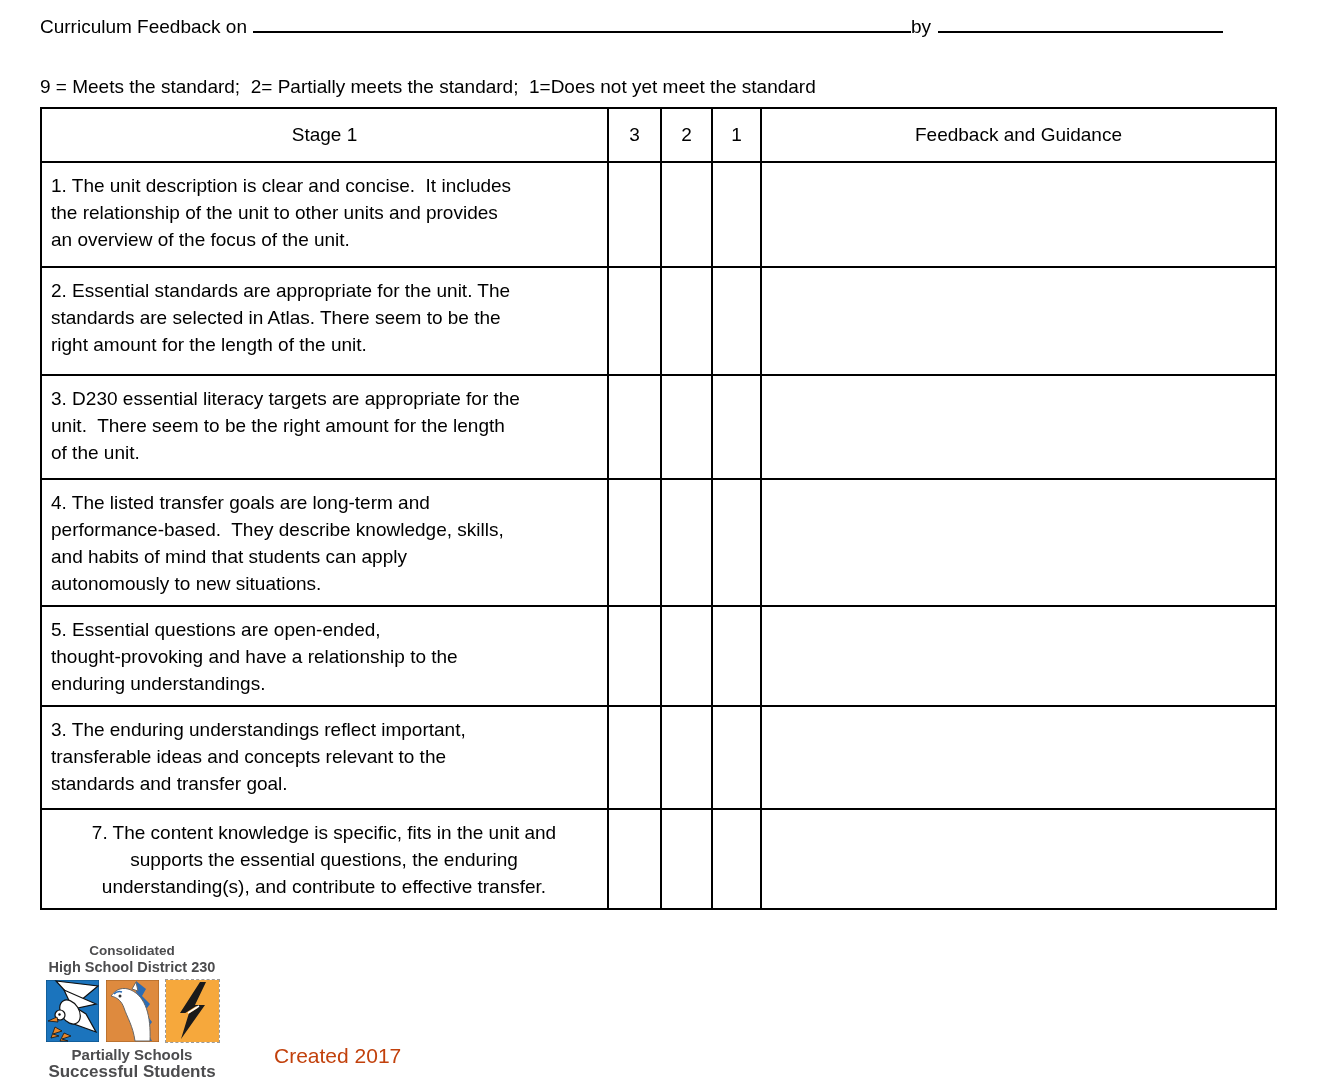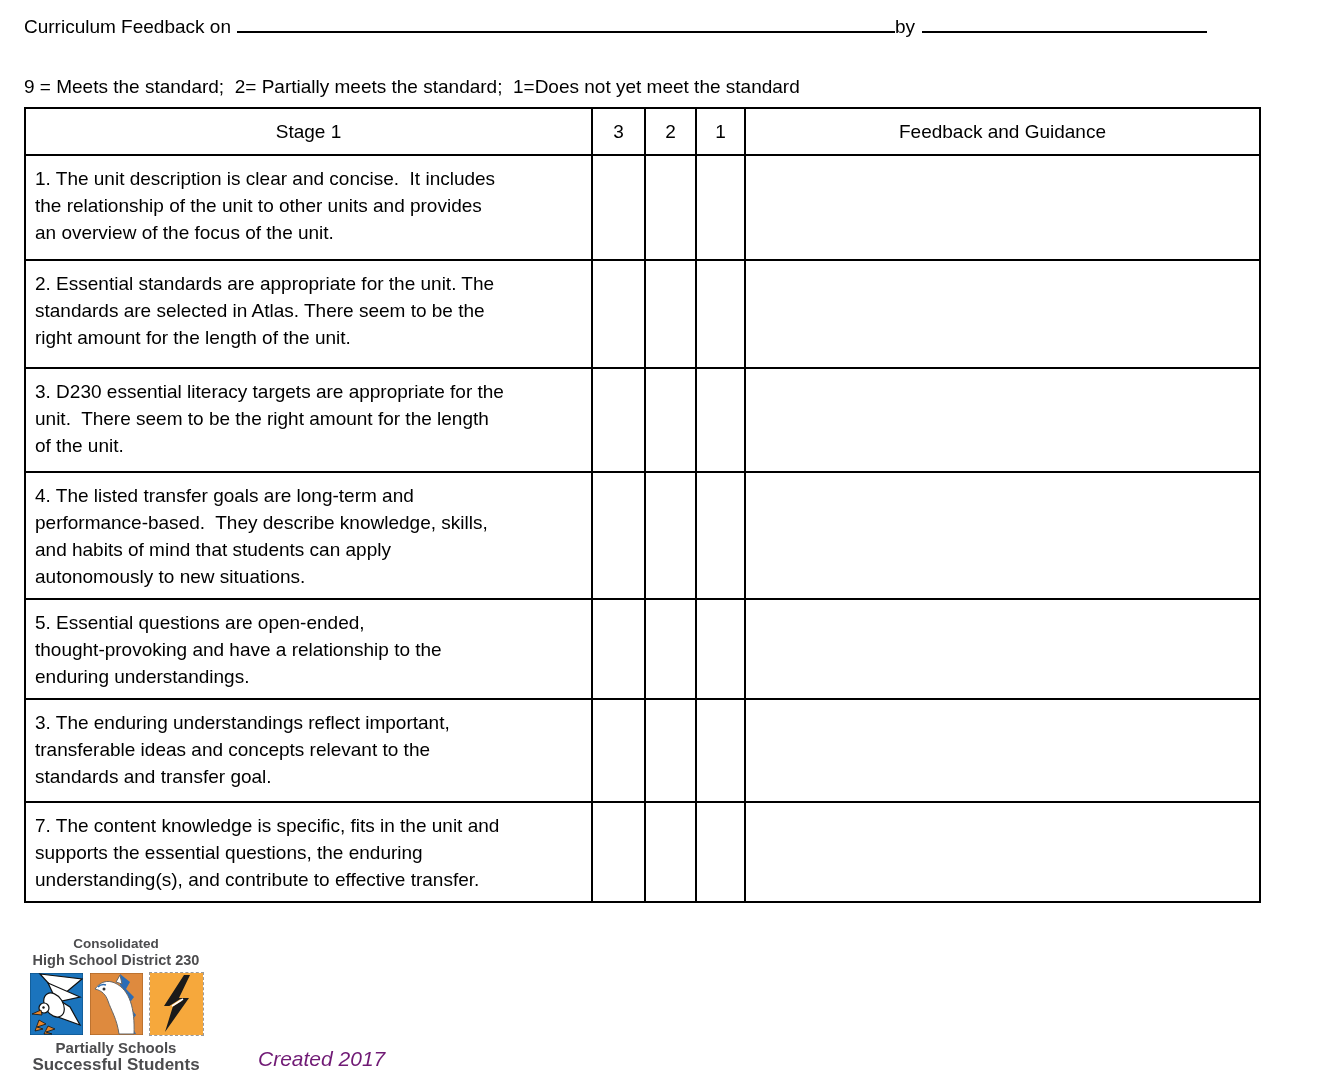--- a/index.html
+++ b/index.html
@@ -4,21 +4,21 @@
 <style>
   * { box-sizing: border-box; margin: 0; padding: 0; }
   body {
     width: 1332px; height: 1088px;
     background: #ffffff;
     font-family: "Liberation Sans", sans-serif;
     color: #000;
     position: relative;
     overflow: hidden;
   }
-  .page { padding: 13px 40px 0 24px; }
+  .page { padding: 13px 40px 0 40px; }
 
   
   .title-line { font-size: 19px; line-height: 24px; white-space: nowrap; }
   .title-line .lbl { vertical-align: baseline; }
   .blank {
     display: inline-block;
     border-bottom: 2px solid #000;
     height: 20px;
     vertical-align: baseline;
   }
@@ -39,34 +39,34 @@
     border-collapse: collapse;
     table-layout: fixed;
     width: 1235px;
   }
   .feedback-table th, .feedback-table td {
     border: 2px solid #000;
     font-weight: normal;
     font-size: 19px;
     vertical-align: top;
   }
-  .feedback-table thead tr { height: 47px; }
+  .feedback-table thead tr { height: 54px; }
   .feedback-table th { text-align: center; vertical-align: middle; padding: 2px; }
   .feedback-table td.criterion {
     padding: 9px 10px 8px 9px;
     line-height: 27px;
     white-space: pre-wrap;
   }
   .feedback-table tbody tr:nth-child(1) { height: 105px; }
   .feedback-table tbody tr:nth-child(2) { height: 108px; }
   .feedback-table tbody tr:nth-child(3) { height: 104px; }
   .feedback-table tbody tr:nth-child(4) { height: 102px; }
   .feedback-table tbody tr:nth-child(5) { height: 92px; }
   .feedback-table tbody tr:nth-child(6) { height: 103px; }
-  .feedback-table tbody tr:nth-child(7) { height: 81px; }
+  .feedback-table tbody tr:nth-child(7) { height: 81px; text-align: center; }
 
   
   .footer-row {
     margin-top: 33px;
     margin-left: 3px;
     display: flex;
     align-items: flex-end;
     gap: 21px;
   }
   .logo-block { width: 178px; text-align: center; color: #4c4c4e; }
@@ -78,24 +78,23 @@
     gap: 7px;
     margin-top: 4px;
     margin-bottom: 4px;
   }
   .logo-squares svg { display: block; }
   .sq3-wrap { outline: 1px dashed #9a9a9a; }
   .logo-line3 { font-size: 15px; font-weight: bold; line-height: 17px; }
   .logo-line4 { font-size: 17px; font-weight: bold; line-height: 17px; }
   .created-text {
     font-size: 21px;
-    font-style: italic;
-    color: #701a75;
+    color: #c2410c;
     margin-left: 32px;
-    margin-bottom: 2px;
+    margin-bottom: 12px;
     white-space: nowrap;
   }
 </style>
 </head>
 <body>
 
 <div class="page">
 
   <div class="title-line">
     <span class="lbl">Curriculum Feedback on</span><span class="blank blank-long"></span><span class="lbl by-lbl">by</span><span class="blank blank-short"></span>

